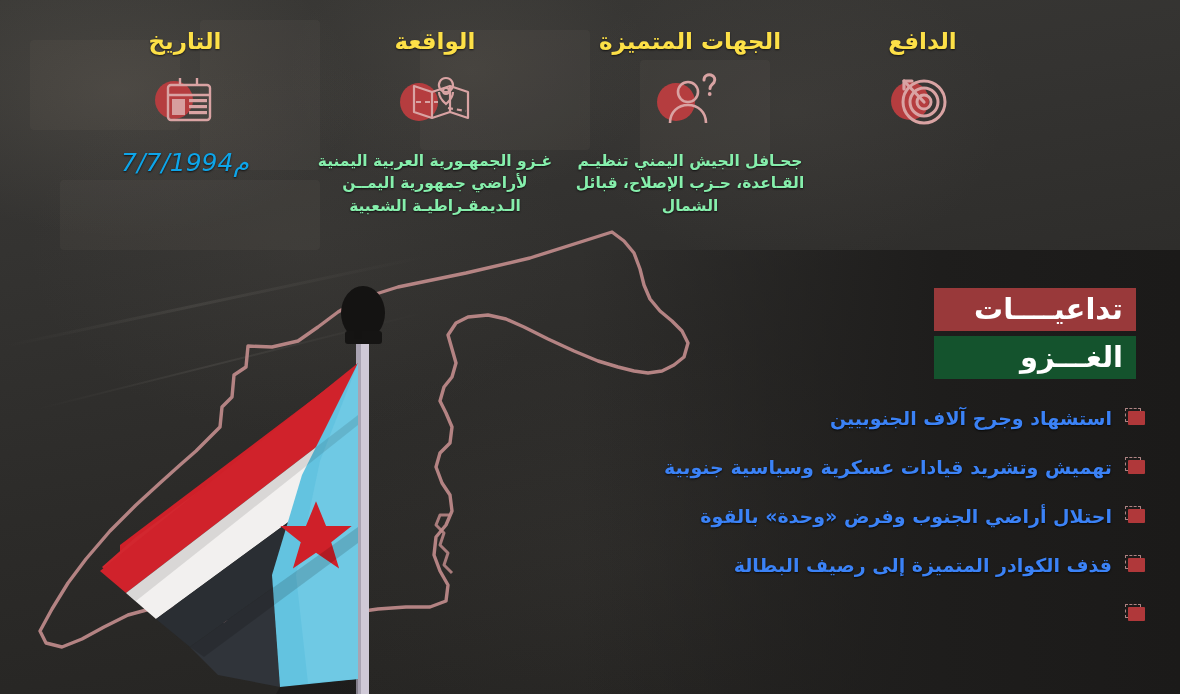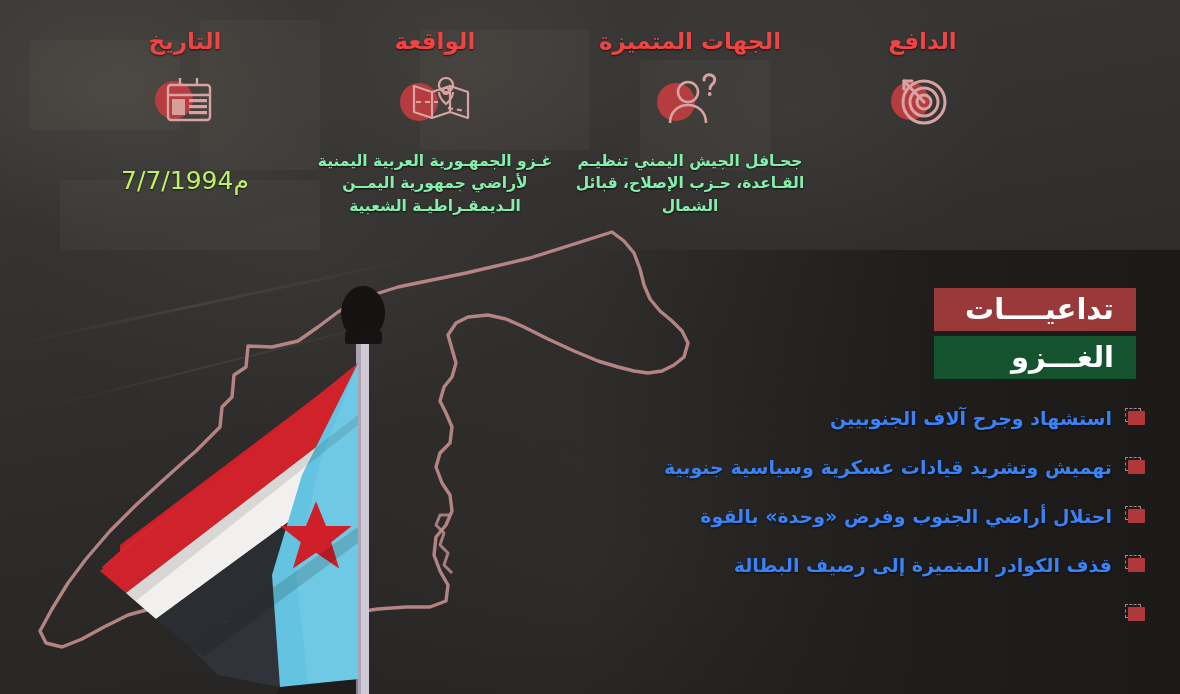--- a/index.html
+++ b/index.html
@@ -45,54 +45,55 @@
 
   
   .topgrid{
     position:absolute; top:0; left:0; width:1180px; height:265px;
   }
   .col{
     position:absolute; top:28px;
     text-align:center;
   }
   .col-h{
-    font-size:23px; font-weight:bold; color:#ef4444;
+    font-size:23px; font-weight:bold; color:#fde047;
     letter-spacing:0px; line-height:1.2;
     text-shadow:0 1px 2px rgba(0,0,0,.65);
   }
   .col-icon{
     margin-top:14px; height:62px;
     display:flex; align-items:center; justify-content:center;
   }
   .col-txt{
     margin-top:18px;
     font-size:15.5px; line-height:1.45; color:#86efac; font-weight:bold;
     text-shadow:0 1px 2px rgba(0,0,0,.7);
   }
   .col-date{
-    margin-top:34px; font-size:25px; color:#bef264; direction:ltr;
+    margin-top:16px; font-size:25px; color:#0ea5e9; direction:ltr;
     text-shadow:0 1px 2px rgba(0,0,0,.7);
+    font-style:italic;
   }
 
   #col-date-wrap  { right:880px; width:230px; }
   #col-event-wrap { right:625px; width:240px; }
   #col-actors-wrap{ right:375px; width:230px; }
   #col-motive-wrap{ right:150px; width:215px; }
 
   
   .map-svg{ position:absolute; top:215px; left:0; width:720px; height:479px; }
 
   
   .flag-wrap{ position:absolute; left:40px; top:275px; width:470px; height:419px; }
 
   
   .banner-wrap{ position:absolute; right:44px; top:288px; width:202px; }
   .banner{
     height:43px; display:flex; align-items:center; justify-content:flex-start;
-    padding:0 22px 0 10px;
+    padding:0 13px 0 10px;
   }
   .banner-1{ background:#99393a; margin-bottom:5px; }
   .banner-2{ background:#14532d; }
   .banner-t{
     font-size:29px; font-weight:bold; color:#ffffff;
     width:100%; text-align:right; line-height:1;
     letter-spacing:0;
   }
 
   .bullets{

